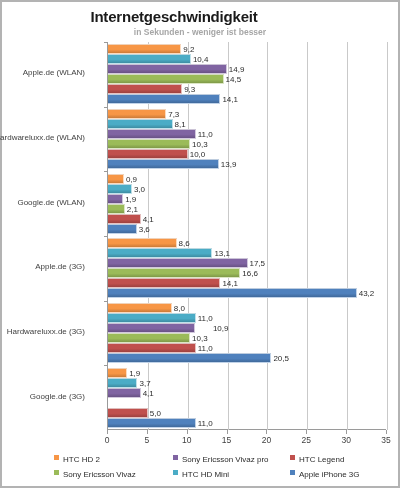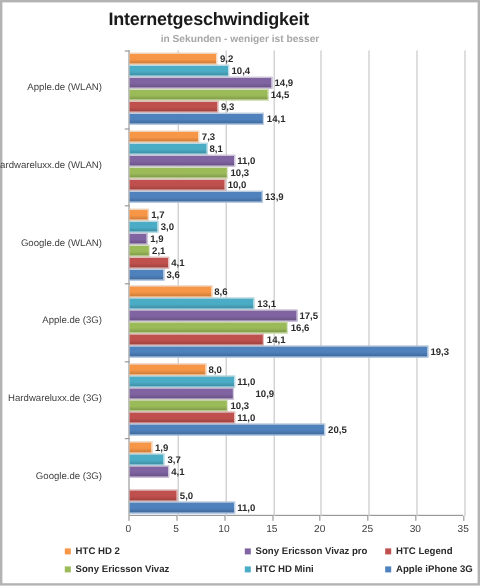--- a/index.html
+++ b/index.html
@@ -87,21 +87,21 @@
     position: absolute;
     left: 0; top: 0; bottom: 0;
     border: 1px solid rgba(255,255,255,0.65);
     border-left: none;
   }
   .bar-label {
     position: absolute;
     top: 50%;
     transform: translateY(-50%);
     font-size: 8px;
-    font-weight: bold;
+    font-weight: normal;
     color: #2b2b2b;
     white-space: nowrap;
     padding-left: 2px;
   }
 
   
   #xaxis {
     position: absolute;
     left: 105px; top: 428px;
     width: 279px; height: 16px;
@@ -126,28 +126,26 @@
     left: 52px; top: 450px;
     width: 340px;
   }
   .legend-row {
     display: flex;
     height: 15px;
     align-items: center;
   }
   .legend-item {
     display: flex;
-    align-items: center;
     font-size: 8px;
     color: #2b2b2b;
     white-space: nowrap;
-    font-weight: bold;
   }
   .legend-item:nth-child(1) { width: 119px; }
-  .legend-item:nth-child(2) { width: 117px; margin-left: 31px; }
+  .legend-item:nth-child(2) { width: 117px; }
   .swatch {
     width: 5px; height: 5px;
     margin-right: 4px;
     flex: 0 0 auto;
   }
 </style>
 </head>
 <body>
 
 <div id="chart-frame">
@@ -218,21 +216,21 @@
         <div class="bar-row" style="top: 52.3333px; width: 279px;">
           <div class="bar" style="width: 110.803px; background: linear-gradient(rgb(79, 129, 189) 0%, rgb(79, 129, 189) 55%, rgb(65, 106, 155) 100%);"></div>
           <div class="bar-label" style="left: 110.803px;">13,9</div>
         </div>
       </div>
       <div class="cat-group" style="top: 129.333px; height: 64.6667px;">
         <div class="cat-tick" style="top: 0px;"></div>
         <div class="cat-label" style="top: 26.3333px;">Google.de (WLAN)</div>
         <div class="bar-row" style="top: 2.33333px; width: 279px;">
           <div class="bar" style="width: 15.9429px; background: linear-gradient(rgb(247, 150, 70) 0%, rgb(247, 150, 70) 55%, rgb(203, 123, 57) 100%);"></div>
-          <div class="bar-label" style="left: 15.9429px;">1,7</div>
+          <div class="bar-label" style="left: 15.9429px;">0,9</div>
         </div>
         <div class="bar-row" style="top: 12.3333px; width: 279px;">
           <div class="bar" style="width: 23.9143px; background: linear-gradient(rgb(75, 172, 198) 0%, rgb(75, 172, 198) 55%, rgb(62, 141, 162) 100%);"></div>
           <div class="bar-label" style="left: 23.9143px;">3,0</div>
         </div>
         <div class="bar-row" style="top: 22.3333px; width: 279px;">
           <div class="bar" style="width: 15.1457px; background: linear-gradient(rgb(128, 100, 162) 0%, rgb(128, 100, 162) 55%, rgb(105, 82, 133) 100%);"></div>
           <div class="bar-label" style="left: 15.1457px;">1,9</div>
         </div>
         <div class="bar-row" style="top: 32.3333px; width: 279px; padding-left: 16px;">
@@ -266,21 +264,21 @@
         <div class="bar-row" style="top: 32.3333px; width: 279px;">
           <div class="bar" style="width: 132.326px; background: linear-gradient(rgb(155, 187, 89) 0%, rgb(155, 187, 89) 55%, rgb(127, 153, 73) 100%);"></div>
           <div class="bar-label" style="left: 132.326px;">16,6</div>
         </div>
         <div class="bar-row" style="top: 42.3333px; width: 279px;">
           <div class="bar" style="width: 112.397px; background: linear-gradient(rgb(192, 80, 77) 0%, rgb(192, 80, 77) 55%, rgb(157, 66, 63) 100%);"></div>
           <div class="bar-label" style="left: 112.397px;">14,1</div>
         </div>
         <div class="bar-row" style="top: 52.3333px; width: 279px;">
           <div class="bar" style="width: 248.709px; background: linear-gradient(rgb(79, 129, 189) 0%, rgb(79, 129, 189) 55%, rgb(65, 106, 155) 100%);"></div>
-          <div class="bar-label" style="left: 248.709px;">19,3</div>
+          <div class="bar-label" style="left: 248.709px;">43,2</div>
         </div>
       </div>
       <div class="cat-group" style="top: 258.667px; height: 64.6667px;">
         <div class="cat-tick" style="top: 0px;"></div>
         <div class="cat-label" style="top: 26.3333px;">Hardwareluxx.de (3G)</div>
         <div class="bar-row" style="top: 2.33333px; width: 279px;">
           <div class="bar" style="width: 63.7714px; background: linear-gradient(rgb(247, 150, 70) 0%, rgb(247, 150, 70) 55%, rgb(203, 123, 57) 100%);"></div>
           <div class="bar-label" style="left: 63.7714px;">8,0</div>
         </div>
         <div class="bar-row" style="top: 12.3333px; width: 279px;">

